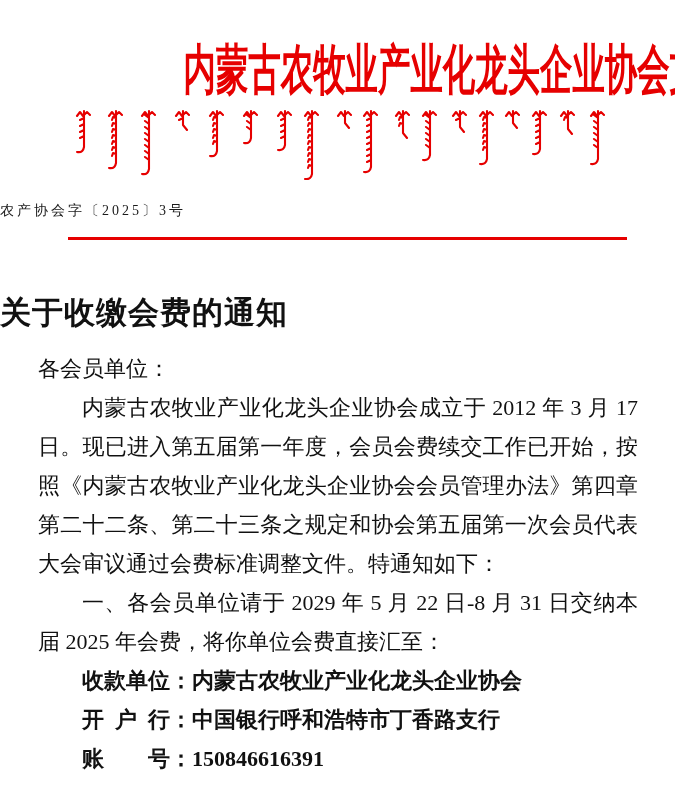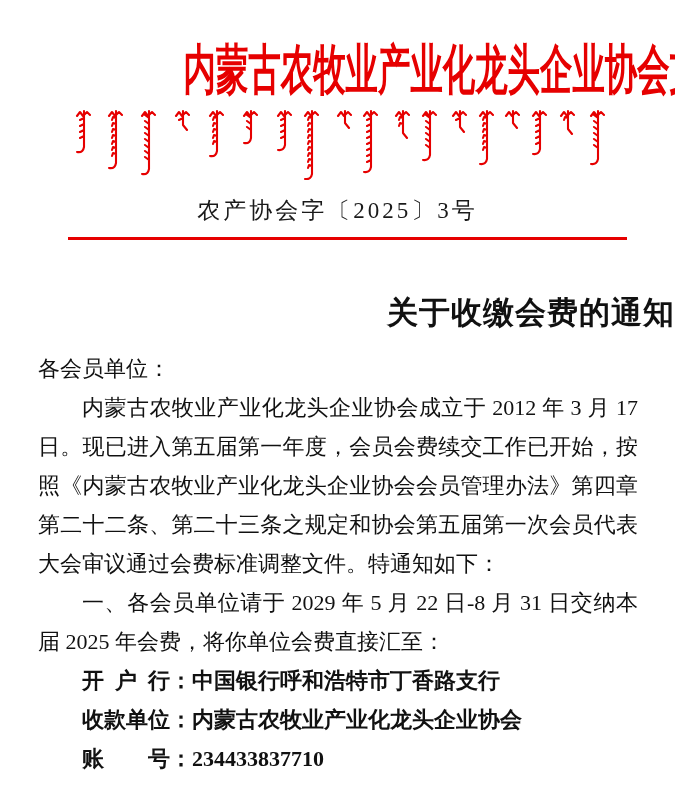--- a/index.html
+++ b/index.html
@@ -39,40 +39,40 @@
     top:108px;
     left:0;
     width:675px;
     height:72px;
   }
   .doc-number{
     position:absolute;
     top:199px;
     left:0;
     width:675px;
-    text-align:center;
-    font-size:23px;
+    text-align:left;
+    font-size:14px;
     line-height:24px;
     letter-spacing:3px;
     color:#1a1a1a;
   }
   .red-line{
     position:absolute;
     top:237px;
     left:68px;
     width:559px;
     height:3px;
     background:var(--red);
   }
   .notice-title{
     position:absolute;
     top:294px;
     left:0;
     width:675px;
-    text-align:right;
+    text-align:left;
     font-size:31px;
     line-height:38px;
     font-weight:700;
     letter-spacing:1px;
   }
   .body-text{
     position:absolute;
     top:349px;
     left:38px;
     width:600px;
@@ -103,18 +103,18 @@
   <div class="doc-number">农产协会字〔2025〕3号</div>
 
   <div class="red-line"></div>
 
   <div class="notice-title">关于收缴会费的通知</div>
 
   <div class="body-text">
     <p>各会员单位：</p>
     <p class="indent">内蒙古农牧业产业化龙头企业协会成立于 2012 年 3 月 17 日。现已进入第五届第一年度，会员会费续交工作已开始，按照《内蒙古农牧业产业化龙头企业协会会员管理办法》第四章第二十二条、第二十三条之规定和协会第五届第一次会员代表大会审议通过会费标准调整文件。特通知如下：</p>
     <p class="indent">一、各会员单位请于 2029 年 5 月 22 日-8 月 31 日交纳本届 2025 年会费，将你单位会费直接汇至：</p>
+    <p class="indent bold"><span>收款单位：</span><span>内蒙古农牧业产业化龙头企业协会</span></p>
     <p class="indent bold"><span>开 户 行：</span><span>中国银行呼和浩特市丁香路支行</span></p>
-    <p class="indent bold"><span>收款单位：</span><span>内蒙古农牧业产业化龙头企业协会</span></p>
-    <p class="indent bold"><span>账　　号：</span><span>234433837710</span></p>
+    <p class="indent bold"><span>账　　号：</span><span>150846616391</span></p>
   </div>
 
 </div>
 
 </body></html>

